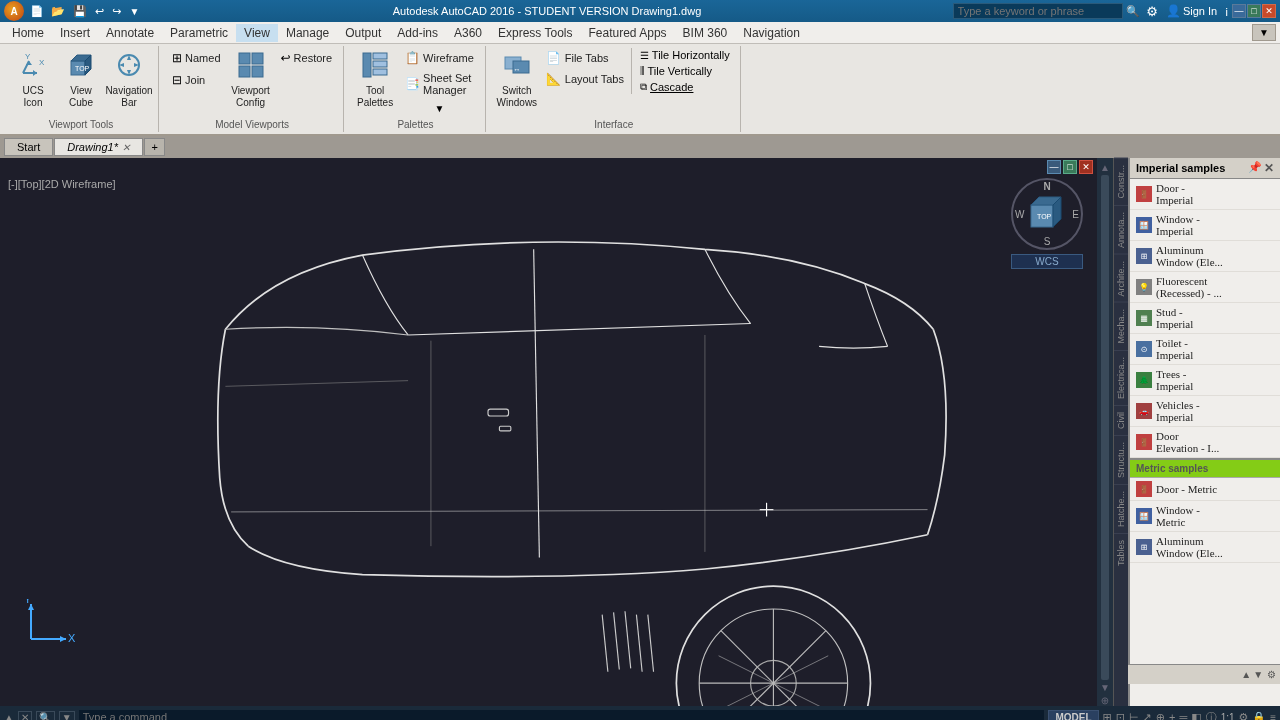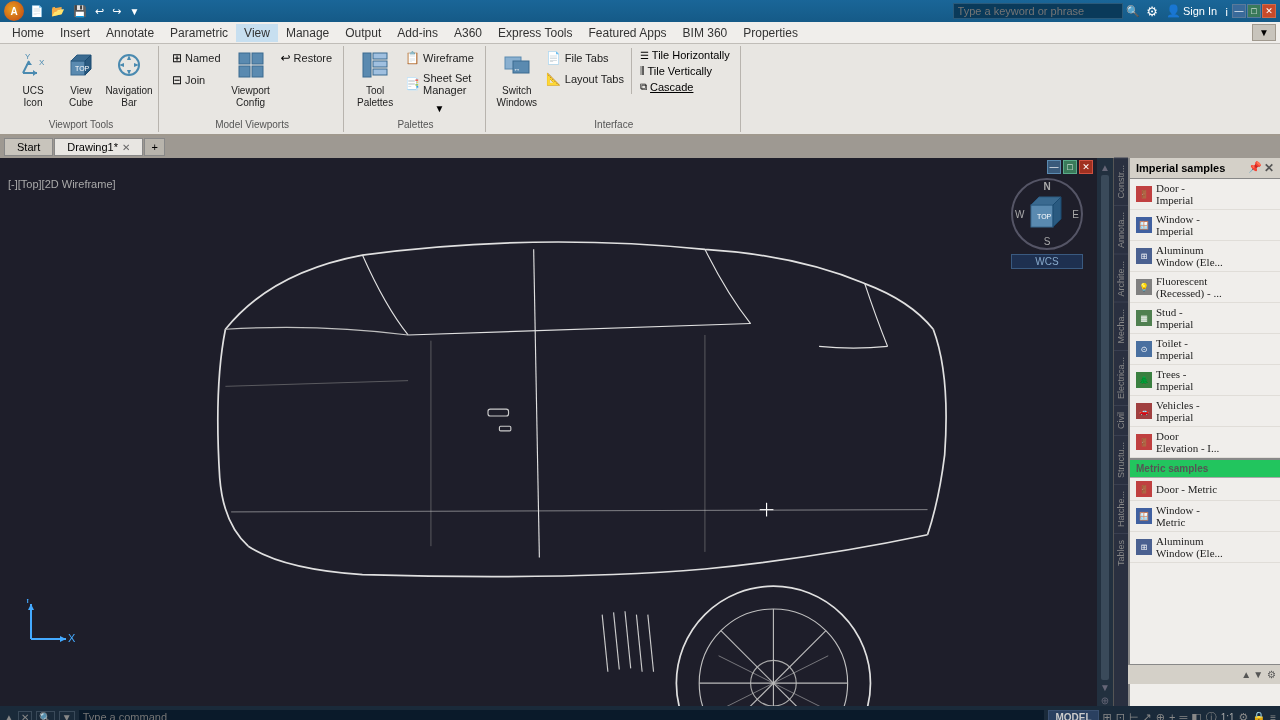--- a/index.html
+++ b/index.html
@@ -51,21 +51,21 @@
     }
     .ribbon-btn-small .btn-label { font-size: 11px; color: #222; }
     .tile-btn { display: flex; align-items: center; gap: 3px; padding: 1px 4px; cursor: pointer; }
 
     
     #doc-tabs {
       height: 22px; background: #9e9992; display: flex; align-items: center; padding-left: 4px; gap: 1px;
     }
     .doc-tab { padding: 2px 12px; background: #c8c4bc; border: 1px solid #888; font-size: 11px;
       cursor: pointer; display: flex; align-items: center; gap: 4px; }
-    .doc-tab.active { background: #e8e6e2; }
+    .doc-tab.active { background: #e8e6e2; font-style: italic; }
     .doc-tab .close-x { font-size: 10px; color: #666; }
     .doc-tab-add { padding: 2px 6px; background: #b8b4ac; border: 1px solid #888; cursor: pointer; }
 
     
     #viewport {
       flex: 1; background: #1a1a2e; position: relative; overflow: hidden;
       border-right: 1px solid #555;
     }
     #viewport-label { position: absolute; top: 4px; left: 8px; color: #aaa; font-size: 11px; z-index: 2; }
 
@@ -124,20 +124,21 @@
 
     <div style="width:20px;height:20px;background:radial-gradient(circle at 40% 40%,#e8a020,#c04010);border-radius:50%;display:flex;align-items:center;justify-content:center;color:white;font-weight:bold;font-size:10px;">A</div>
 
     <div style="color:white;font-size:11px;padding:0 2px;cursor:pointer;">📄</div>
     <div style="color:white;font-size:11px;padding:0 2px;cursor:pointer;">📂</div>
     <div style="color:white;font-size:11px;padding:0 2px;cursor:pointer;">💾</div>
     <div style="color:white;font-size:11px;padding:0 2px;cursor:pointer;">↩</div>
     <div style="color:white;font-size:11px;padding:0 2px;cursor:pointer;">↪</div>
     <div style="color:white;font-size:10px;padding:0 2px;cursor:pointer;">▼</div>
   </div>
+  <div class="title-text">Autodesk AutoCAD 2016 - STUDENT VERSION    Drawing1.dwg</div>
   <div class="title-right">
     <input id="title-search" placeholder="Type a keyword or phrase" style="">
     <div style="color:white;padding:0 2px;cursor:pointer;">🔍</div>
     <div style="color:white;padding:0 2px;font-size:13px;cursor:pointer;">⚙</div>
     <div style="color:white;padding:0 4px;cursor:pointer;display:flex;align-items:center;gap:2px;">
       <span style="font-size:12px;">👤</span>
       <span>Sign In</span>
     </div>
     <div style="color:white;padding:0 2px;cursor:pointer;">ℹ</div>
     <div class="win-controls">
@@ -154,21 +155,21 @@
   <div class="menu-item">Annotate</div>
   <div class="menu-item">Parametric</div>
   <div class="menu-item active">View</div>
   <div class="menu-item">Manage</div>
   <div class="menu-item">Output</div>
   <div class="menu-item">Add-ins</div>
   <div class="menu-item">A360</div>
   <div class="menu-item">Express Tools</div>
   <div class="menu-item">Featured Apps</div>
   <div class="menu-item">BIM 360</div>
-  <div class="menu-item">Properties</div>
+  <div class="menu-item">Navigation</div>
   <div style="margin-left:auto;display:flex;align-items:center;gap:2px;padding-right:4px;">
     <div style="padding:2px 6px;background:#c8c4bc;border:1px solid #a0998e;cursor:pointer;font-size:10px;">▼</div>
   </div>
 </div>
 
 <div id="ribbon">
   <div id="ribbon-content">
 
     <div class="ribbon-group">
       <div class="ribbon-group-items">
@@ -500,21 +501,21 @@
       </div>
       <div class="palette-item">
         <div class="palette-item-icon" style="background:#a04040;">🚗</div>
         <span class="palette-item-label">Vehicles -<br>Imperial</span>
       </div>
       <div class="palette-item">
         <div class="palette-item-icon" style="background:#c04040;">🚪</div>
         <span class="palette-item-label">Door<br>Elevation - I...</span>
       </div>
 
-      <div style="background:#22c55e;padding:3px 6px;font-size:10px;font-weight:bold;color:#555;border-top:2px solid #888;border-bottom:1px solid #aaa;">Metric samples</div>
+      <div style="background:#84cc16;padding:3px 6px;font-size:10px;font-weight:bold;color:#555;border-top:2px solid #888;border-bottom:1px solid #aaa;">Metric samples</div>
 
       <div class="palette-item">
         <div class="palette-item-icon" style="background:#c04040;">🚪</div>
         <span class="palette-item-label">Door - Metric</span>
       </div>
       <div class="palette-item">
         <div class="palette-item-icon" style="background:#4060a0;">🪟</div>
         <span class="palette-item-label">Window -<br>Metric</span>
       </div>
       <div class="palette-item">

